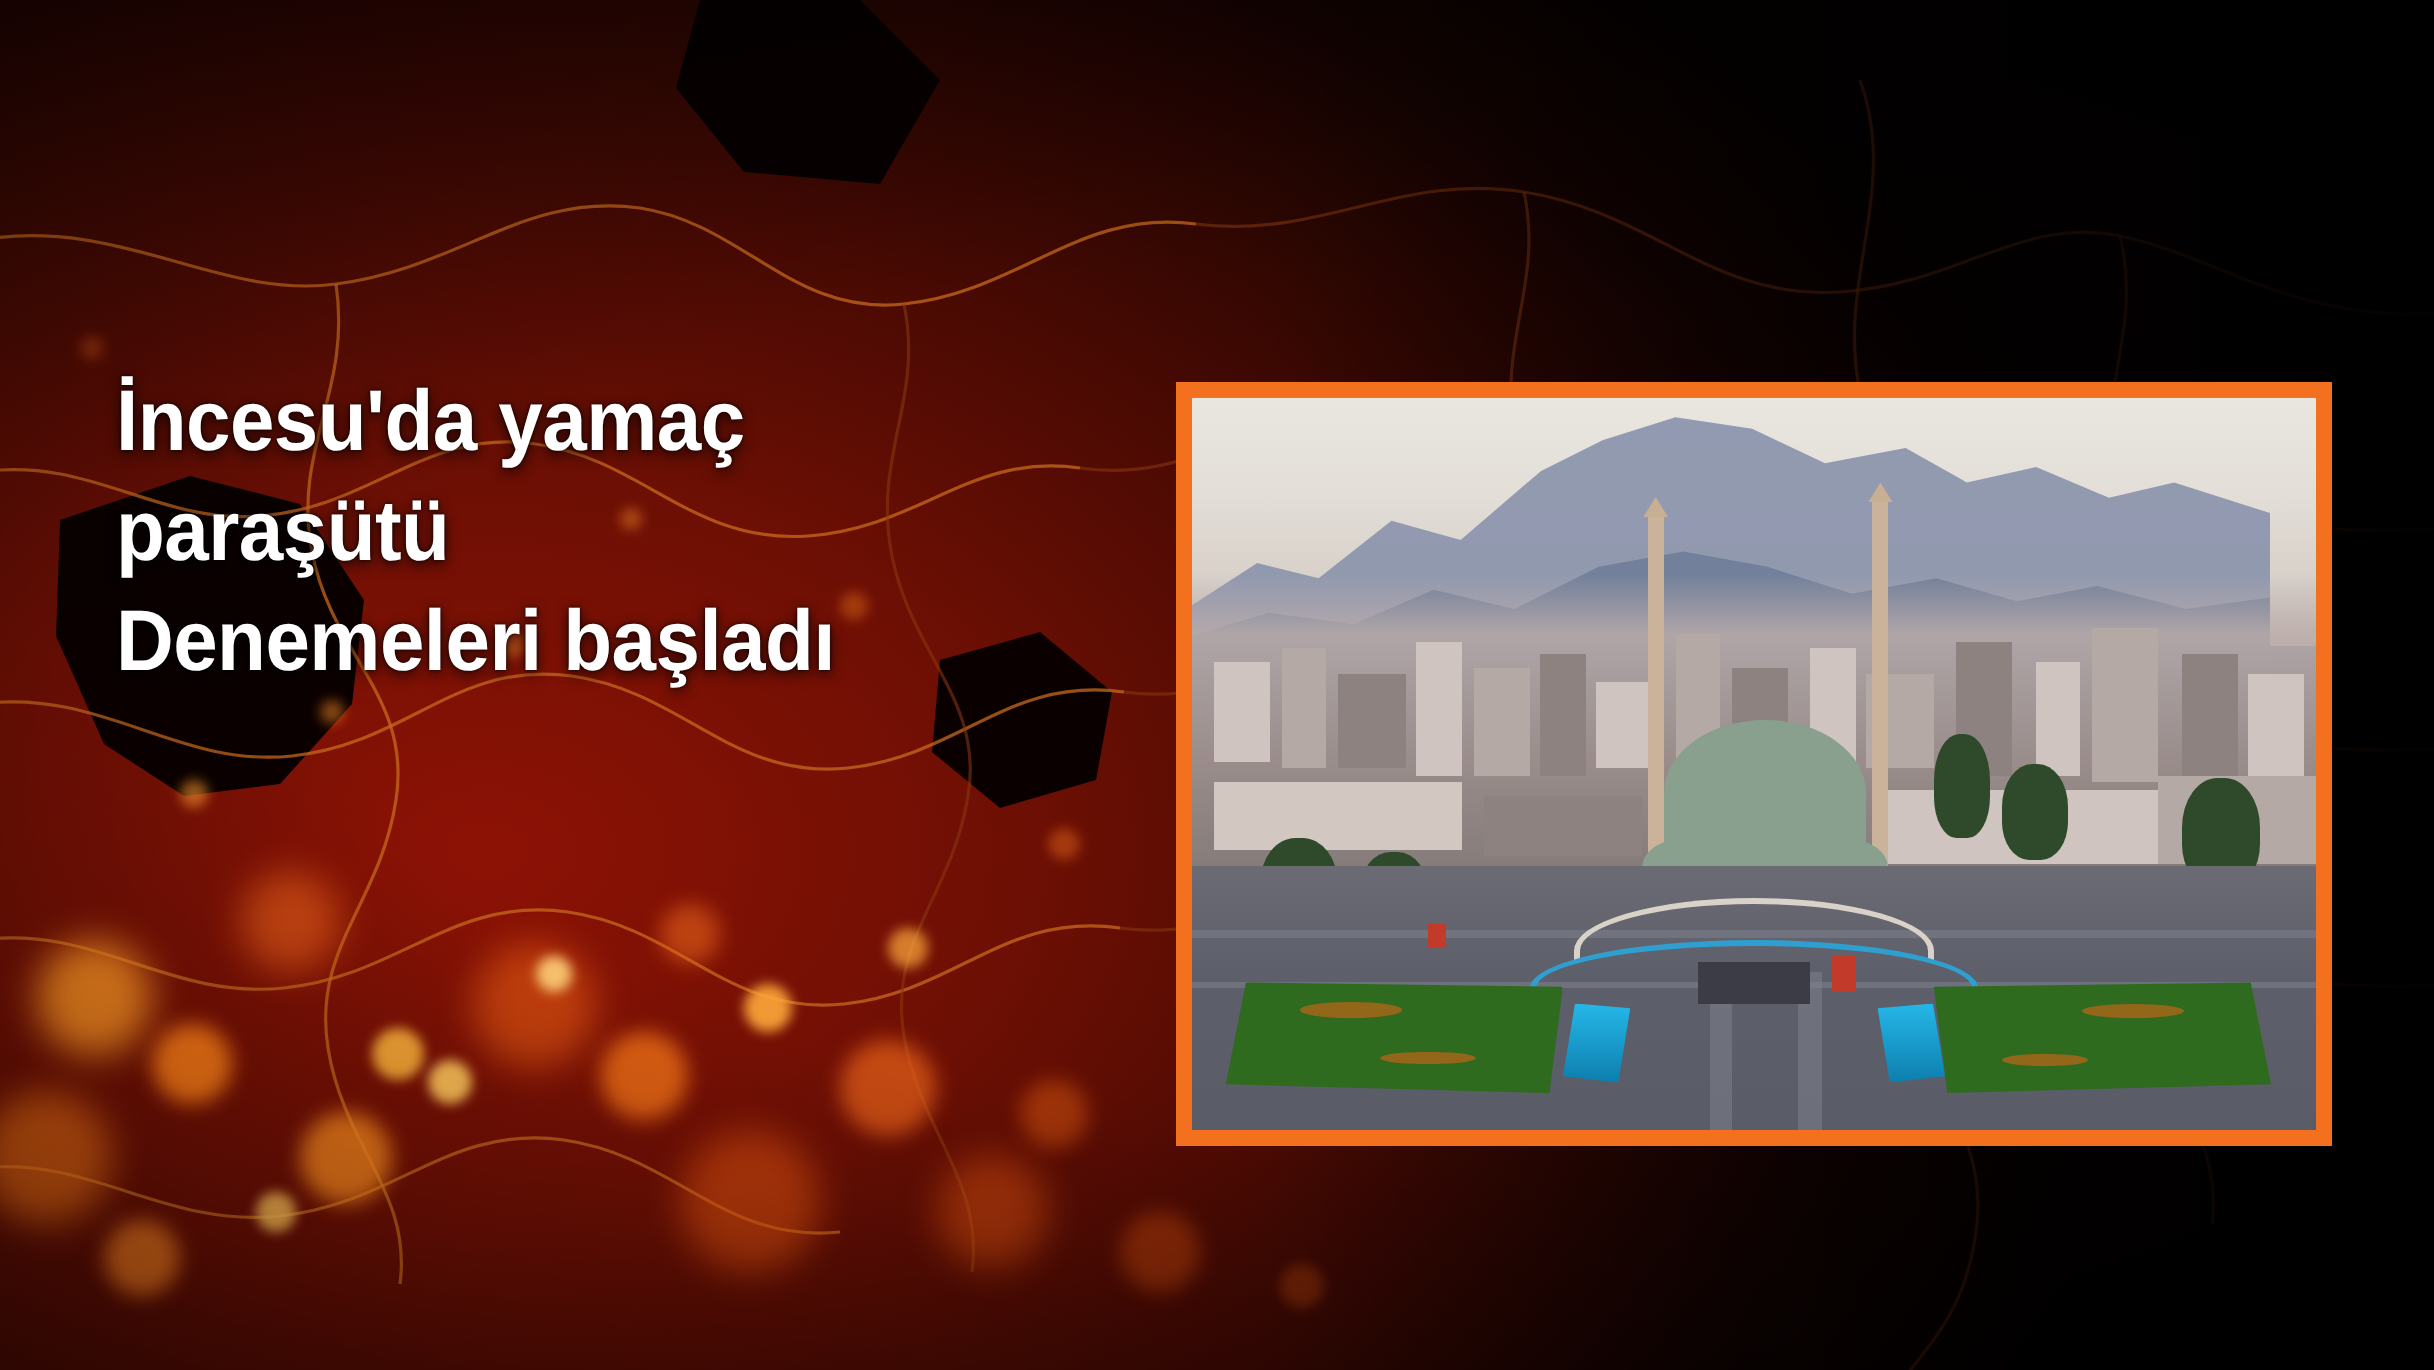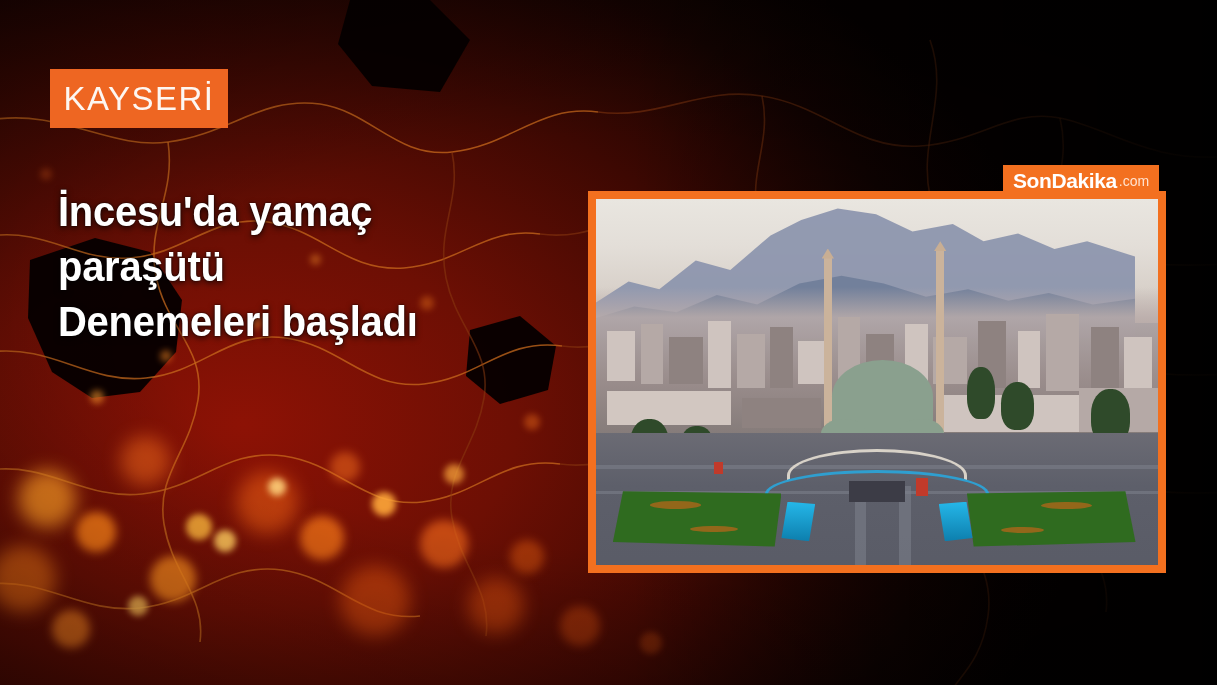--- a/index.html
+++ b/index.html
@@ -167,23 +167,20 @@
     <div class="bokeh s" style="left:310px; top:254px; width:11px; height:11px; background:#ff9a2c; opacity:.4;"></div>
     <div class="bokeh s" style="left:420px; top:296px; width:14px; height:14px; background:#f07a1c; opacity:.4;"></div>
     <div class="bokeh s" style="left:40px;  top:168px; width:12px; height:12px; background:#e8601a; opacity:.35;"></div>
     <div class="bokeh s" style="left:524px; top:414px; width:16px; height:16px; background:#f4731c; opacity:.42;"></div>
     <div class="bokeh" style="left:560px; top:606px; width:40px; height:40px; background:#df5410; opacity:.4;"></div>
     <div class="bokeh s" style="left:640px; top:632px; width:22px; height:22px; background:#e45c12; opacity:.3;"></div>
   </div>
 
   <div class="bg-vignette"></div>
 
-  <div class="city-badge">
-    <span>KAYSERİ</span>
-  </div>
 
   <h1 class="headline">
     <span class="l1">İncesu'da yamaç paraşütü</span>
     <span class="l2">Denemeleri başladı</span>
   </h1>
 
   <div class="photo-card">
     <div class="photo">
 
       <div class="ph-sky"></div>
@@ -259,18 +256,14 @@
         <div class="fount" style="left:33%; top:52%; width:6%;  height:30%; background:linear-gradient(180deg,#25b7e8,#0d7fae); clip-path:polygon(18% 0,100% 6%,82% 100%,0 92%);"></div>
         <div class="fount" style="left:61%; top:52%; width:6%;  height:30%; background:linear-gradient(180deg,#25b7e8,#0d7fae); clip-path:polygon(0 6%,82% 0,100% 92%,18% 100%);"></div>
 
         <div class="bldg" style="left:45%; top:36%; width:10%; height:16%; background:#3c3c46;"></div>
         <div class="fount" style="left:57%; top:34%; width:2%; height:14%; background:#c13a2a;"></div>
         <div class="fount" style="left:21%; top:22%; width:1.6%; height:9%; background:#c13a2a;"></div>
       </div>
     </div>
   </div>
 
-  <div class="logo">
-    <span class="son">SonDakika</span>
-    <span class="dot">.com</span>
-  </div>
 
 </div>
 
 </body></html>

